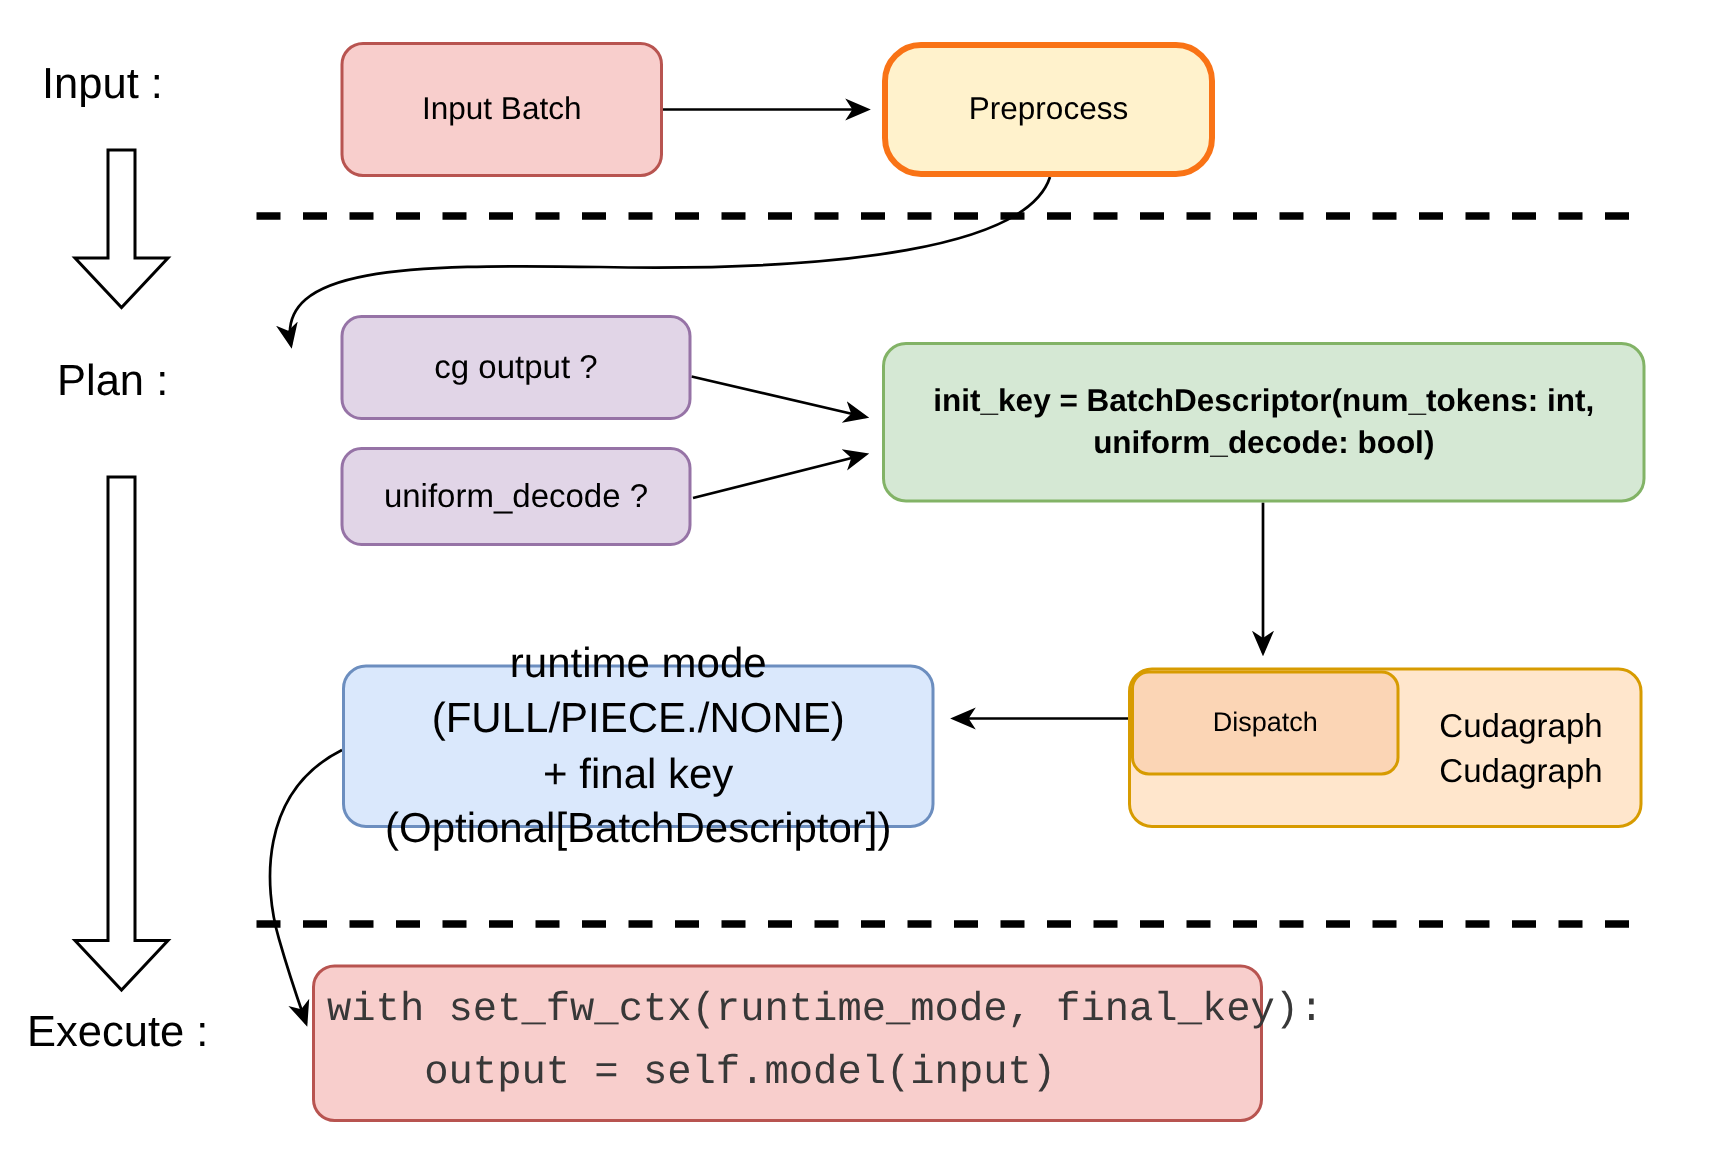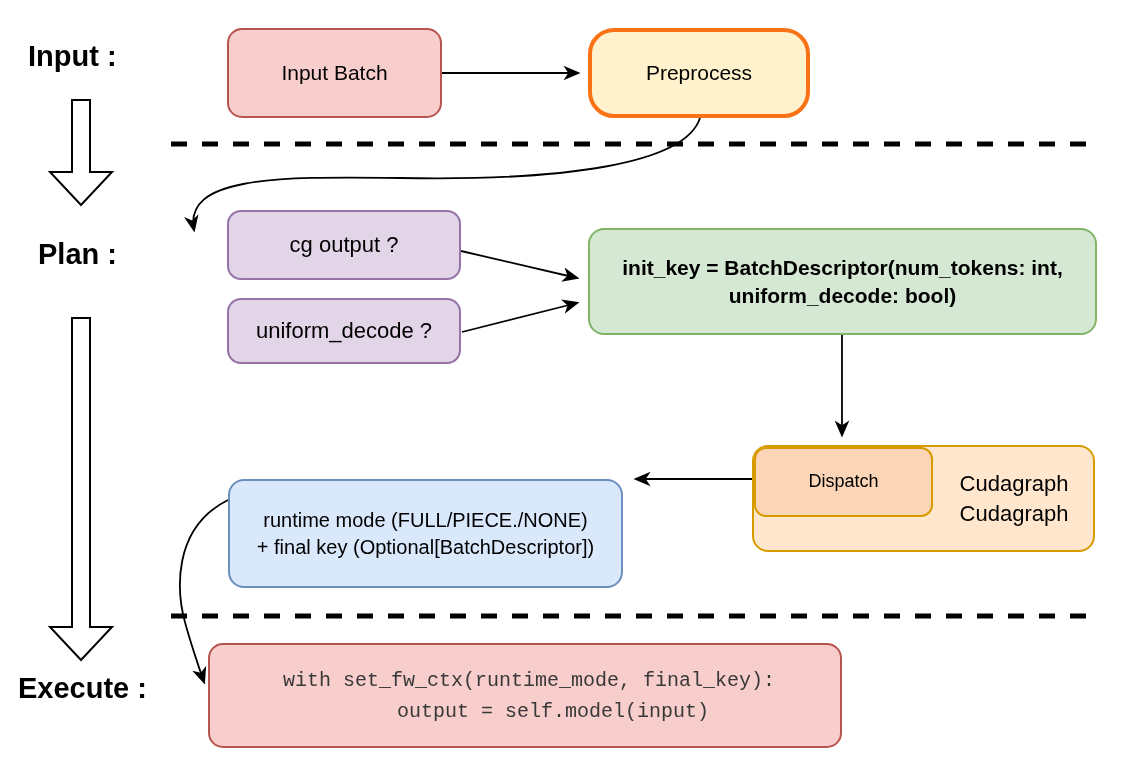--- a/index.html
+++ b/index.html
@@ -19,21 +19,21 @@
     flex-direction:column;
     align-items:center;
     justify-content:center;
     text-align:center;
     z-index:1;
     line-height:1.32;
   }
   .stage-label{
     position:absolute;
     z-index:1;
-    font-weight:bold;
+    font-weight:normal;
     font-size:29px;
     color:#000;
     white-space:nowrap;
   }
   
   .skin-red    {background:#f8cecc;border:2px solid #b85450;border-radius:15px;}
   .skin-yellow {background:#fff2cc;border:4px solid #f97316;border-radius:26px;}
   .skin-purple {background:#e1d5e7;border:2px solid #9673a6;border-radius:14px;}
   .skin-green  {background:#d5e8d4;border:2px solid #82b366;border-radius:16px;}
   .skin-blue   {background:#dae8fc;border:2px solid #6c8ebf;border-radius:16px;}
@@ -41,25 +41,25 @@
   .skin-orange-inner{background:#fbd5b5;border:2px solid #d79b00;border-radius:12px;}
 
   .n-input-batch   {left:227px;top:28px; width:215px;height:90px; font-size:21px;}
   .n-preprocess    {left:588px;top:28px; width:222px;height:90px; font-size:21px;}
   .n-cg-padding    {left:227px;top:210px;width:234px;height:70px; font-size:22px;}
   .n-uniform-decode{left:227px;top:298px;width:234px;height:66px; font-size:22px;}
   .n-init-key      {left:588px;top:228px;width:509px;height:107px;font-size:21px;font-weight:bold;}
   .n-cuda-outer    {left:752px;top:445px;width:343px;height:107px;}
   .n-dispatch      {left:754px;top:447px;width:179px;height:70px; font-size:18px;}
   .n-cuda-label    {left:933px;top:445px;width:162px;height:107px;font-size:22px;z-index:2;}
-  .n-runtime       {left:228px;top:443px;width:395px;height:109px;font-size:20px;margin-top:36px;}
+  .n-runtime       {left:228px;top:443px;width:395px;height:109px;font-size:28px;}
   .n-exec-code     {left:208px;top:643px;width:634px;height:105px;
                     font-family:"Liberation Mono","DejaVu Sans Mono",monospace;
-                    font-size:20px;color:#383838;
-                    align-items:center;padding-left:8px;line-height:1.55;}
+                    font-size:27px;color:#383838;
+                    align-items:flex-start;padding-left:8px;line-height:1.55;}
   .n-exec-code .code-line{white-space:pre;text-align:left;}
 
   .l-input  {left:28px;top:40px;}
   .l-plan   {left:38px;top:238px;}
   .l-execute{left:18px;top:672px;}
 </style>
 </head>
 <body>
 
 <div id="canvas">

